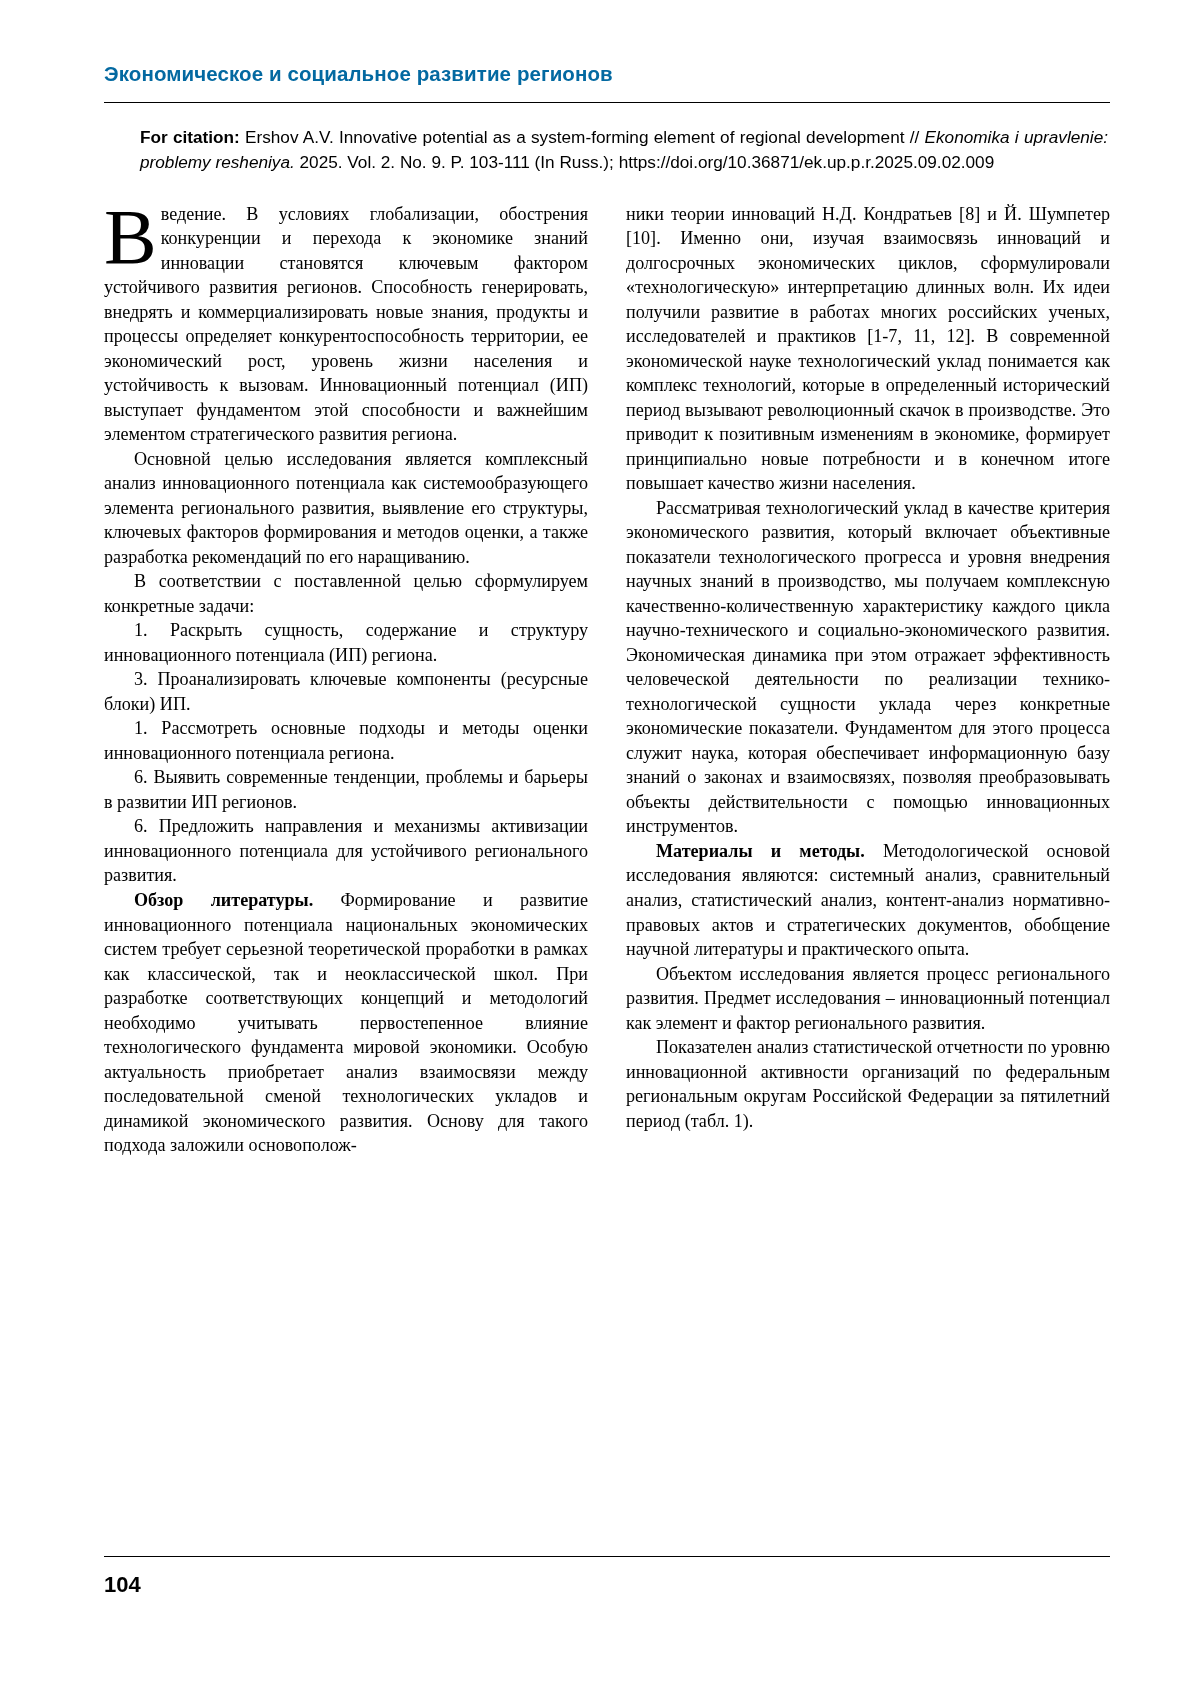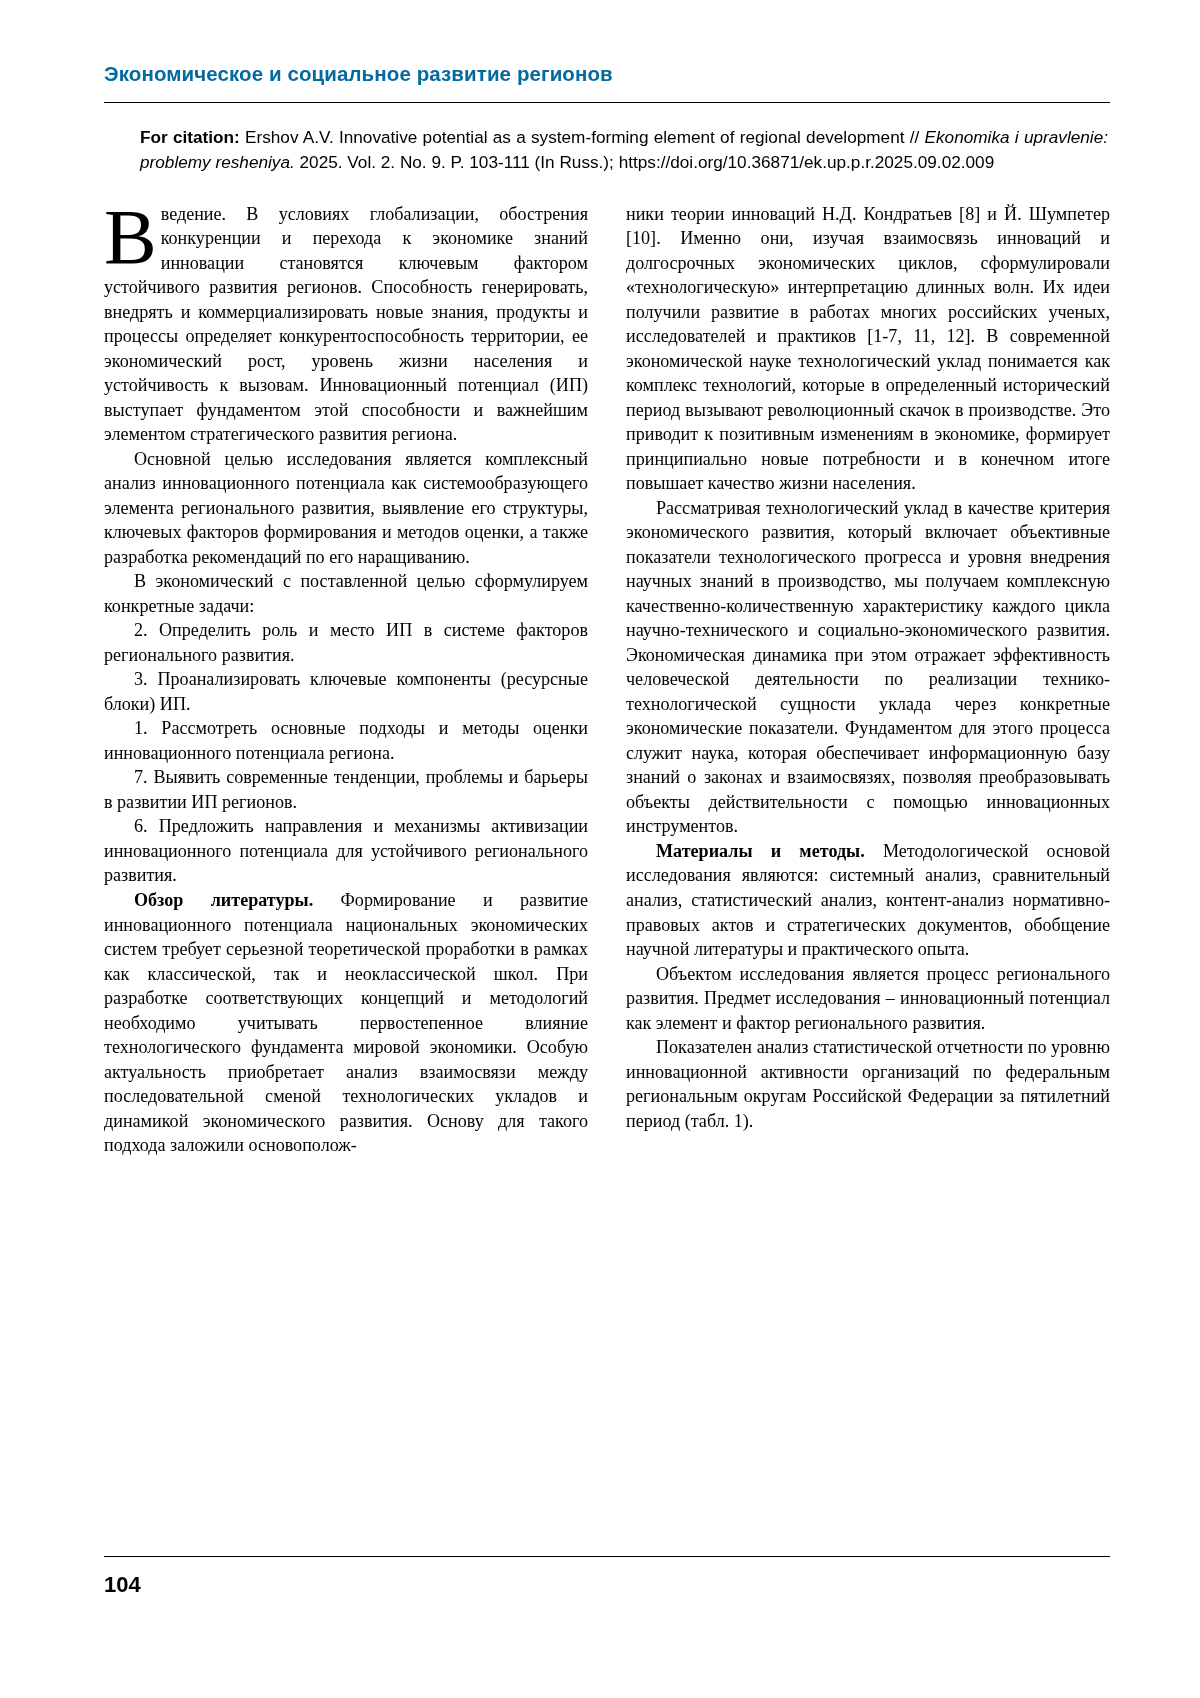--- a/index.html
+++ b/index.html
@@ -132,25 +132,25 @@
     <div class="running-head">Экономическое и социальное развитие регионов</div>
     <div class="rule-top"></div>
 
     <p class="citation"><b>For citation:</b><span> Ershov A.V. Innovative potential as a system-forming element of regional development // </span><i>Ekonomika i upravlenie: problemy resheniya.</i><span> 2025. Vol. 2. No. 9. P. 103-111 (In Russ.); https://doi.org/10.36871/ek.up.p.r.2025.09.02.009</span></p>
 
     <div class="columns">
 
       <div class="col">
         <p class="dropcap-par"><span class="dropcap">В</span><span>ведение. В условиях глобализации, обострения конкуренции и перехода к экономике знаний инновации становятся ключевым фактором устойчивого развития регионов. Способность генерировать, внедрять и коммерциализировать новые знания, продукты и процессы определяет конкурентоспособность территории, ее экономический рост, уровень жизни населения и устойчивость к вызовам. Инновационный потенциал (ИП) выступает фундаментом этой способности и важнейшим элементом стратегического развития региона.</span></p>
         <p>Основной целью исследования является комплексный анализ инновационного потенциала как системообразующего элемента регионального развития, выявление его структуры, ключевых факторов формирования и методов оценки, а также разработка рекомендаций по его наращиванию.</p>
-        <p>В экономический с поставленной целью сформулируем конкретные задачи:</p>
-        <p>2. Определить роль и место ИП в системе факторов регионального развития.</p>
+        <p>В соответствии с поставленной целью сформулируем конкретные задачи:</p>
+        <p>1. Раскрыть сущность, содержание и структуру инновационного потенциала (ИП) региона.</p>
         <p>3. Проанализировать ключевые компоненты (ресурсные блоки) ИП.</p>
         <p>1. Рассмотреть основные подходы и методы оценки инновационного потенциала региона.</p>
-        <p>7. Выявить современные тенденции, проблемы и барьеры в развитии ИП регионов.</p>
+        <p>6. Выявить современные тенденции, проблемы и барьеры в развитии ИП регионов.</p>
         <p>6. Предложить направления и механизмы активизации инновационного потенциала для устойчивого регионального развития.</p>
         <p><b>Обзор литературы.</b><span> Формирование и развитие инновационного потенциала национальных экономических систем требует серьезной теоретической проработки в рамках как классической, так и неоклассической школ. При разработке соответствующих концепций и методологий необходимо учитывать первостепенное влияние технологического фундамента мировой экономики. Особую актуальность приобретает анализ взаимосвязи между последовательной сменой технологических укладов и динамикой экономического развития. Основу для такого подхода заложили основополож-</span></p>
       </div>
 
       <div class="col">
         <p class="noindent">ники теории инноваций Н.Д. Кондратьев [8] и Й. Шумпетер [10]. Именно они, изучая взаимосвязь инноваций и долгосрочных экономических циклов, сформулировали «технологическую» интерпретацию длинных волн. Их идеи получили развитие в работах многих российских ученых, исследователей и практиков [1-7, 11, 12]. В современной экономической науке технологический уклад понимается как комплекс технологий, которые в определенный исторический период вызывают революционный скачок в производстве. Это приводит к позитивным изменениям в экономике, формирует принципиально новые потребности и в конечном итоге повышает качество жизни населения.</p>
         <p>Рассматривая технологический уклад в качестве критерия экономического развития, который включает объективные показатели технологического прогресса и уровня внедрения научных знаний в производство, мы получаем комплексную качественно-количественную характеристику каждого цикла научно-технического и социально-экономического развития. Экономическая динамика при этом отражает эффективность человеческой деятельности по реализации технико-технологической сущности уклада через конкретные экономические показатели. Фундаментом для этого процесса служит наука, которая обеспечивает информационную базу знаний о законах и взаимосвязях, позволяя преобразовывать объекты действительности с помощью инновационных инструментов.</p>
         <p><b>Материалы и методы.</b><span> Методологической основой исследования являются: системный анализ, сравнительный анализ, статистический анализ, контент-анализ нормативно-правовых актов и стратегических документов, обобщение научной литературы и практического опыта.</span></p>
         <p>Объектом исследования является процесс регионального развития. Предмет исследования – инновационный потенциал как элемент и фактор регионального развития.</p>
         <p>Показателен анализ статистической отчетности по уровню инновационной активности организаций по федеральным региональным округам Российской Федерации за пятилетний период (табл. 1).</p>

